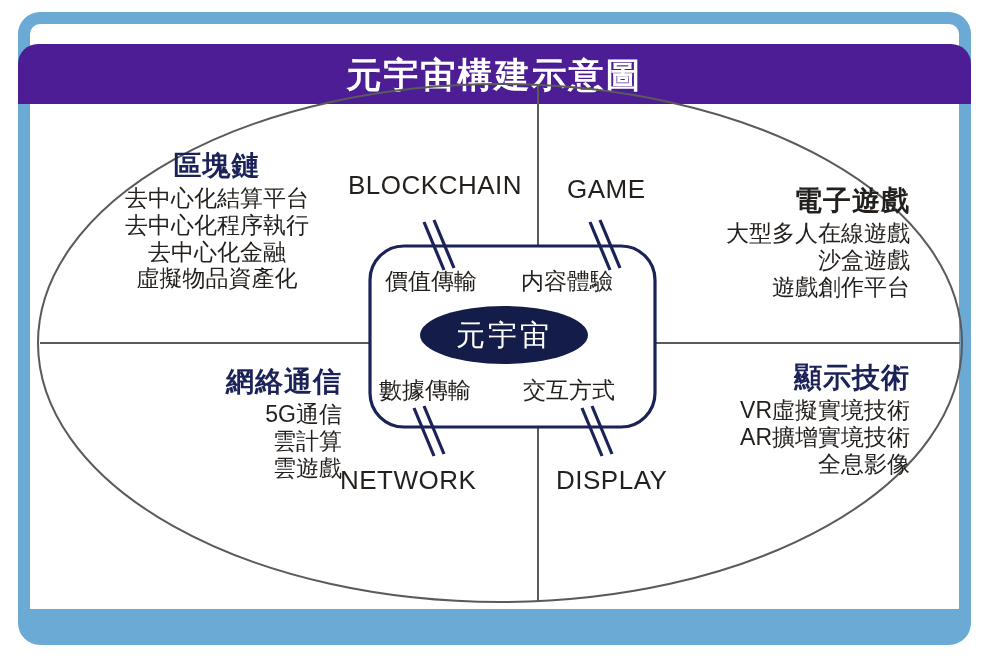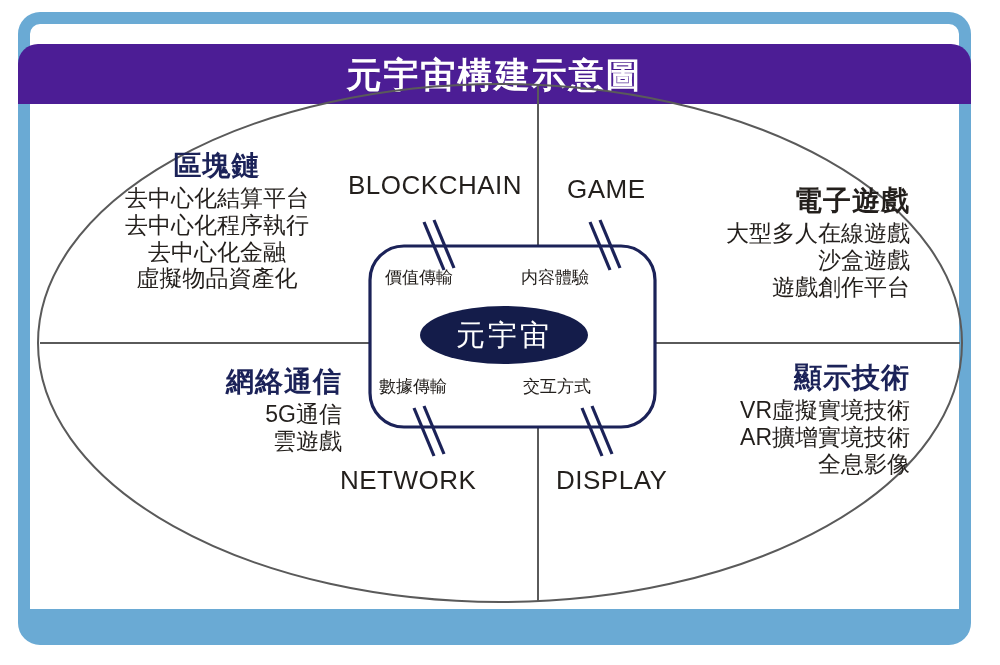--- a/index.html
+++ b/index.html
@@ -103,21 +103,21 @@
   }
   .eng-blockchain { left: 348px; top: 170px; }
   .eng-game       { left: 567px; top: 174px; }
   .eng-network    { left: 340px; top: 465px; }
   .eng-display    { left: 556px; top: 465px; }
 
   
   .core-label {
     position: absolute;
     color: #231f1c;
-    font-size: 17px;
+    font-size: 23px;
     white-space: nowrap;
   }
   .core-tl { left: 385px; top: 266px; }
   .core-tr { left: 521px; top: 266px; }
   .core-bl { left: 379px; top: 375px; }
   .core-br { left: 523px; top: 375px; }
 
   
   .hub-label {
     position: absolute;
@@ -199,20 +199,21 @@
   <div class="quad quad-tr">
     <div class="heading dark">電子遊戲</div>
     <div class="item">大型多人在線遊戲</div>
     <div class="item">沙盒遊戲</div>
     <div class="item">遊戲創作平台</div>
   </div>
 
   <div class="quad quad-bl">
     <div class="heading navy">網絡通信</div>
     <div class="item">5G通信</div>
+    <div class="item">雲計算</div>
     <div class="item">雲遊戲</div>
   </div>
 
   <div class="quad quad-br">
     <div class="heading navy">顯示技術</div>
     <div class="item">VR虛擬實境技術</div>
     <div class="item">AR擴增實境技術</div>
     <div class="item">全息影像</div>
   </div>
 

